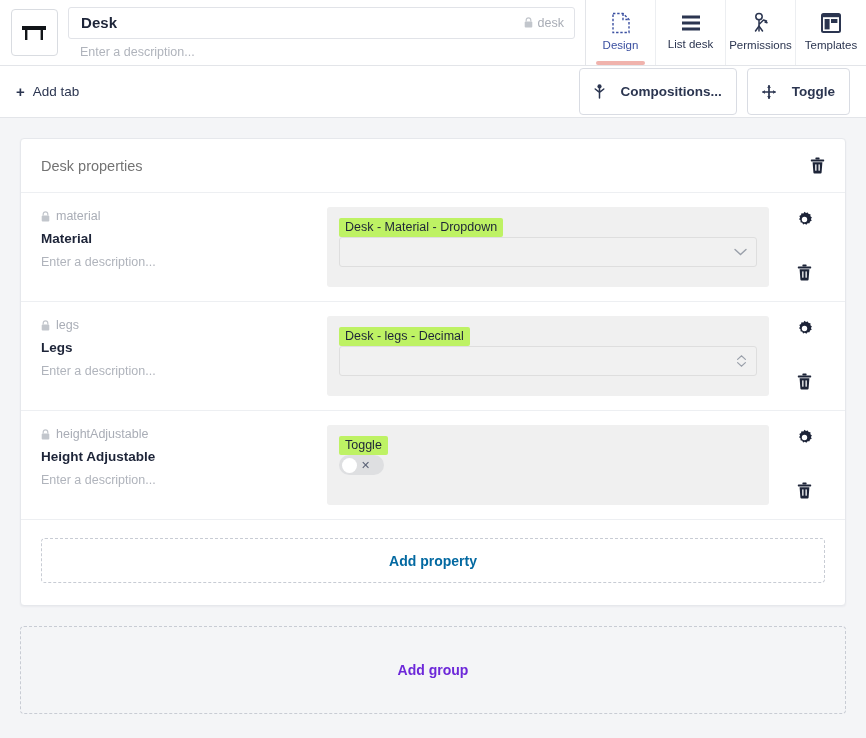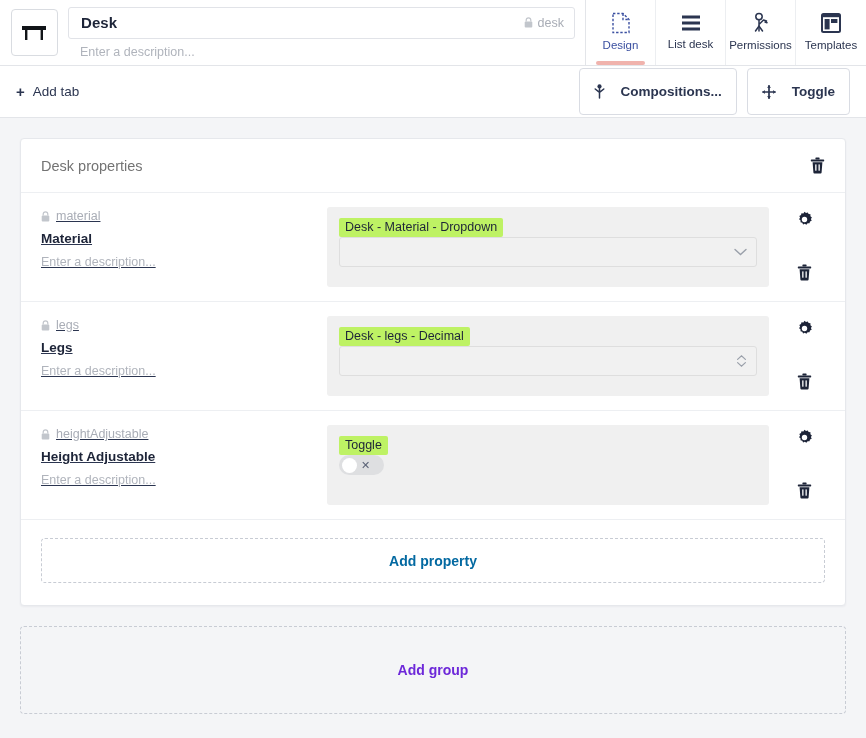--- a/index.html
+++ b/index.html
@@ -145,21 +145,20 @@
     display: flex;
     align-items: stretch;
     padding: 14px 20px 14px 20px;
     border-bottom: 1px solid #edeff2;
     gap: 14px;
   }
   .prop-meta {
     width: 272px;
     flex: 0 0 272px;
     padding-top: 2px;
-    text-decoration: underline;
   }
   .prop-key {
     display: flex; align-items: center; gap: 6px;
     font-size: 12.5px; color: #a9adb6;
     margin-bottom: 8px;
   }
   .prop-name {
     font-size: 13.5px; font-weight: bold; color: #1d2438;
     margin-bottom: 9px;
   }

